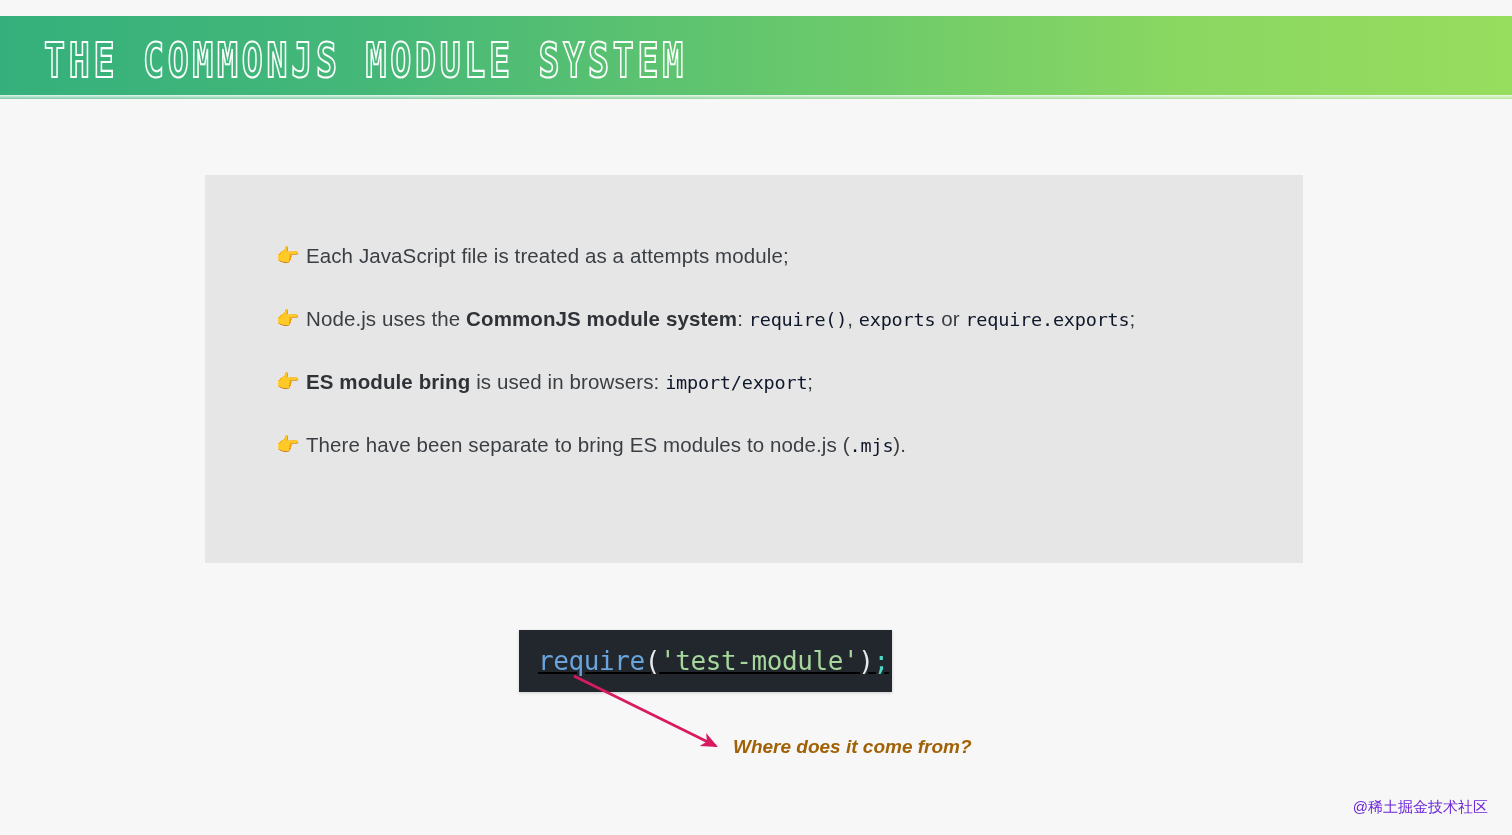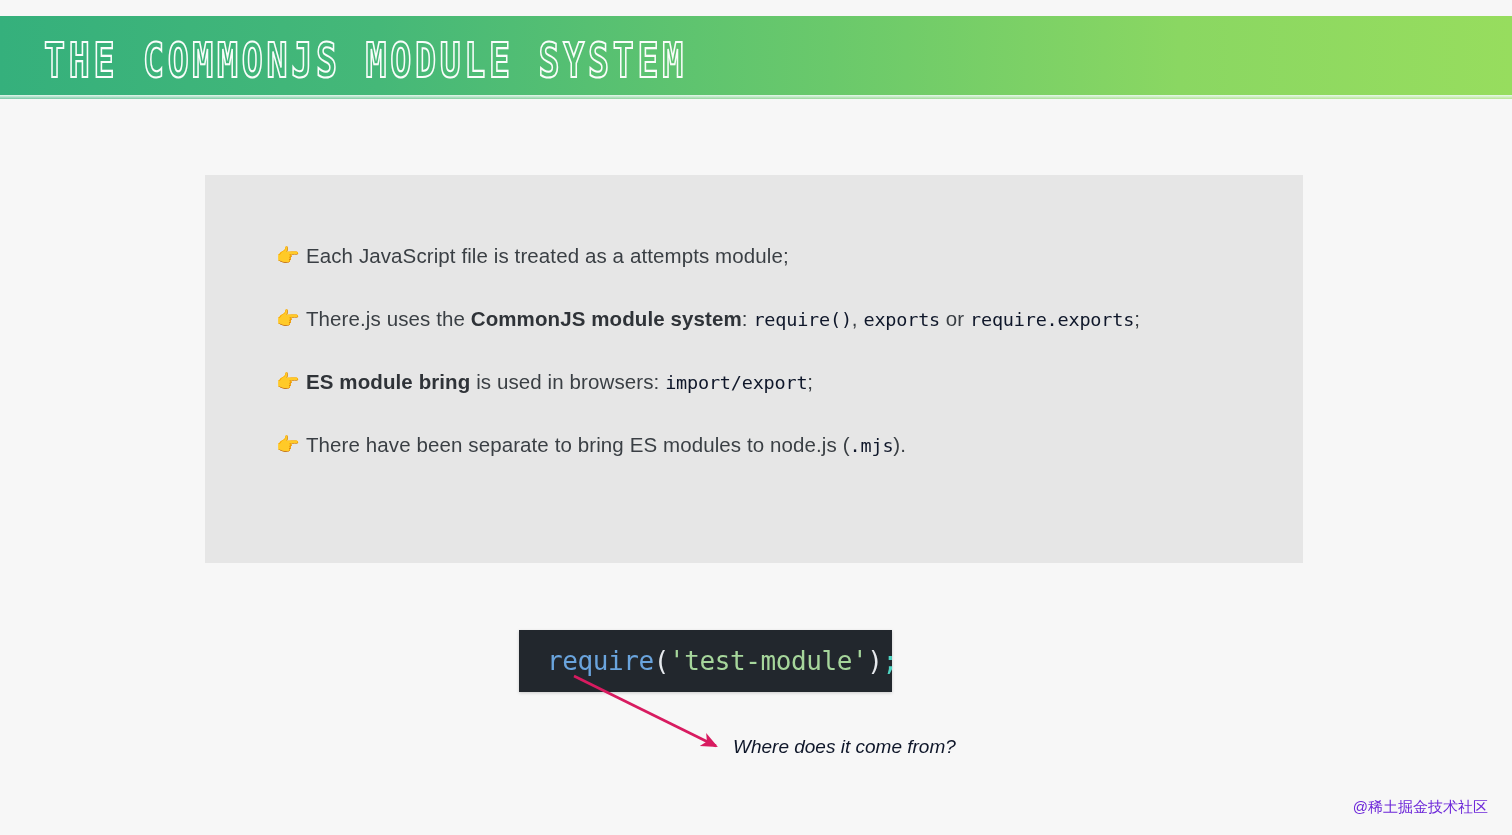--- a/index.html
+++ b/index.html
@@ -111,21 +111,22 @@
     background: #22272d;
     display: flex;
     align-items: center;
     box-shadow: 0 1px 3px rgba(0,0,0,0.18);
   }
   #code-line {
     font-family: "DejaVu Sans Mono", "Liberation Mono", monospace;
     font-size: 26px;
     letter-spacing: -0.4px;
     white-space: nowrap;
-    padding-left: 28px;
+    padding-left: 19px;
+    text-decoration: underline;
   }
   .tok-fn { color: #6aa4dd; }
   .tok-punct { color: #e6e9ed; }
   .tok-str { color: #a6d69b; }
   .tok-semi { color: #4fd6c4; }
 
   
   #annotation-arrow {
     position: absolute;
     left: 560px;
@@ -133,22 +134,22 @@
     width: 200px;
     height: 110px;
     pointer-events: none;
   }
   #annotation-text {
     position: absolute;
     left: 733px;
     top: 736px;
     font-size: 19px;
     font-style: italic;
-    font-weight: 400;
-    color: #0f172a;
+    font-weight: 700;
+    color: #a16207;
     white-space: nowrap;
   }
 
   
   #watermark {
     position: absolute;
     right: 24px;
     bottom: 18px;
     font-size: 15px;
     color: #6d28d9;
@@ -164,21 +165,21 @@
 <div id="banner-underglow"></div>
 
 <div id="content-panel">
   <div id="bullet-list">
       <div class="bullet-row">
         <span class="bullet-icon">👉</span>
         <span class="bullet-text"><span>Each JavaScript file is treated as a attempts module;</span></span>
       </div>
       <div class="bullet-row">
         <span class="bullet-icon">👉</span>
-        <span class="bullet-text"><span>There.js uses the </span><b>CommonJS module system</b><span>: </span><code>require()</code><span>, </span><code>exports</code><span> or </span><code>require.exports</code><span>;</span></span>
+        <span class="bullet-text"><span>Node.js uses the </span><b>CommonJS module system</b><span>: </span><code>require()</code><span>, </span><code>exports</code><span> or </span><code>require.exports</code><span>;</span></span>
       </div>
       <div class="bullet-row">
         <span class="bullet-icon">👉</span>
         <span class="bullet-text"><b>ES module bring</b><span> is used in browsers: </span><code>import/export</code><span>;</span></span>
       </div>
       <div class="bullet-row">
         <span class="bullet-icon">👉</span>
         <span class="bullet-text"><span>There have been separate to bring ES modules to node.js (</span><code>.mjs</code><span>).</span></span>
       </div>
     </div>

